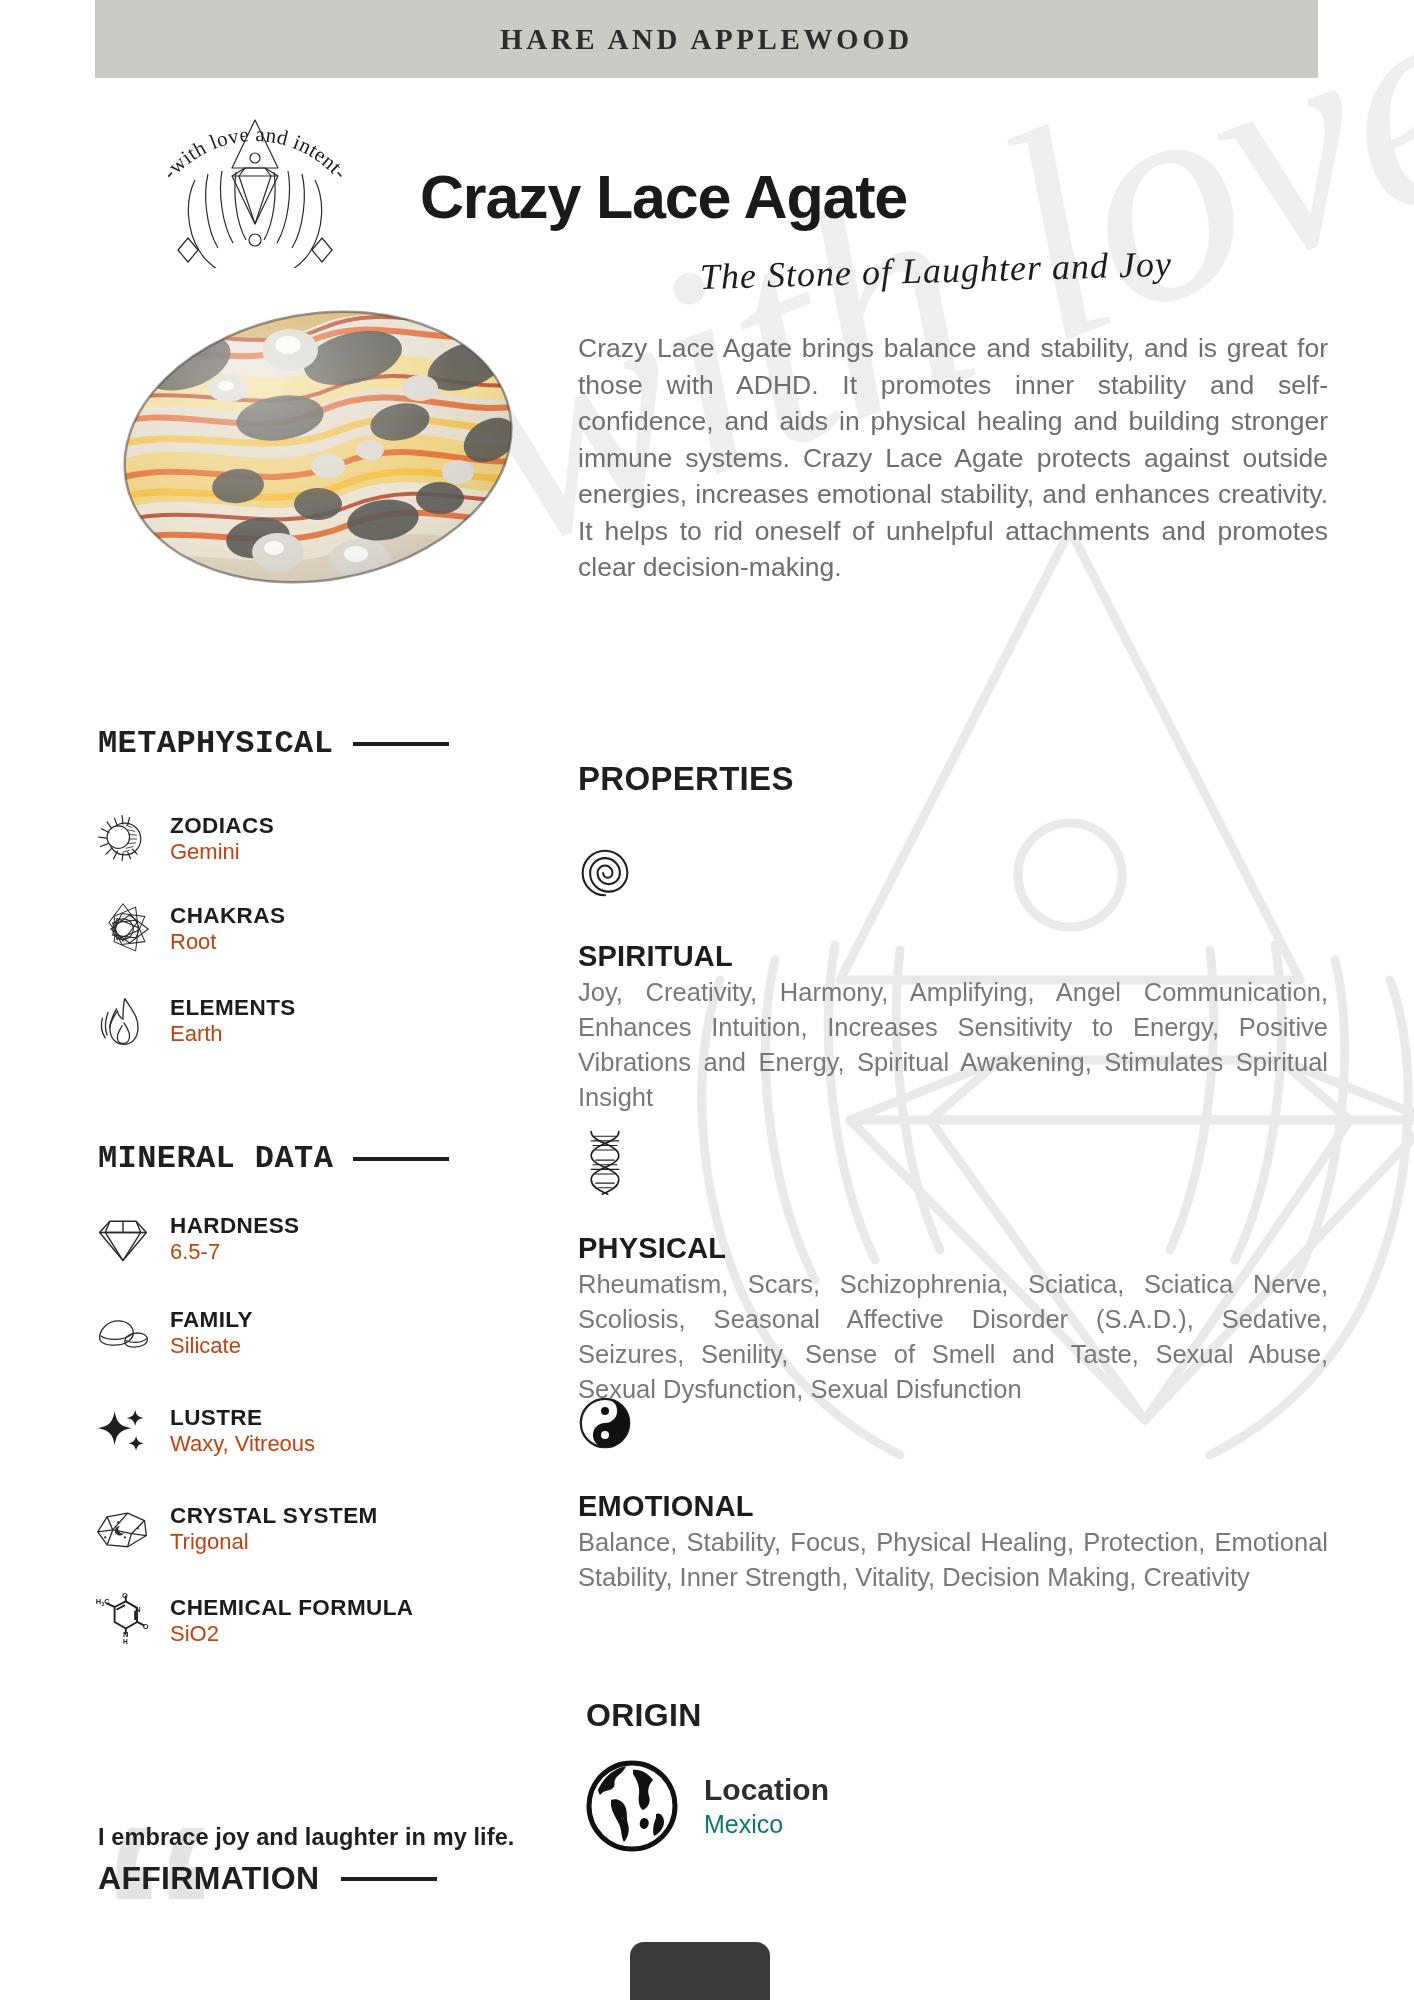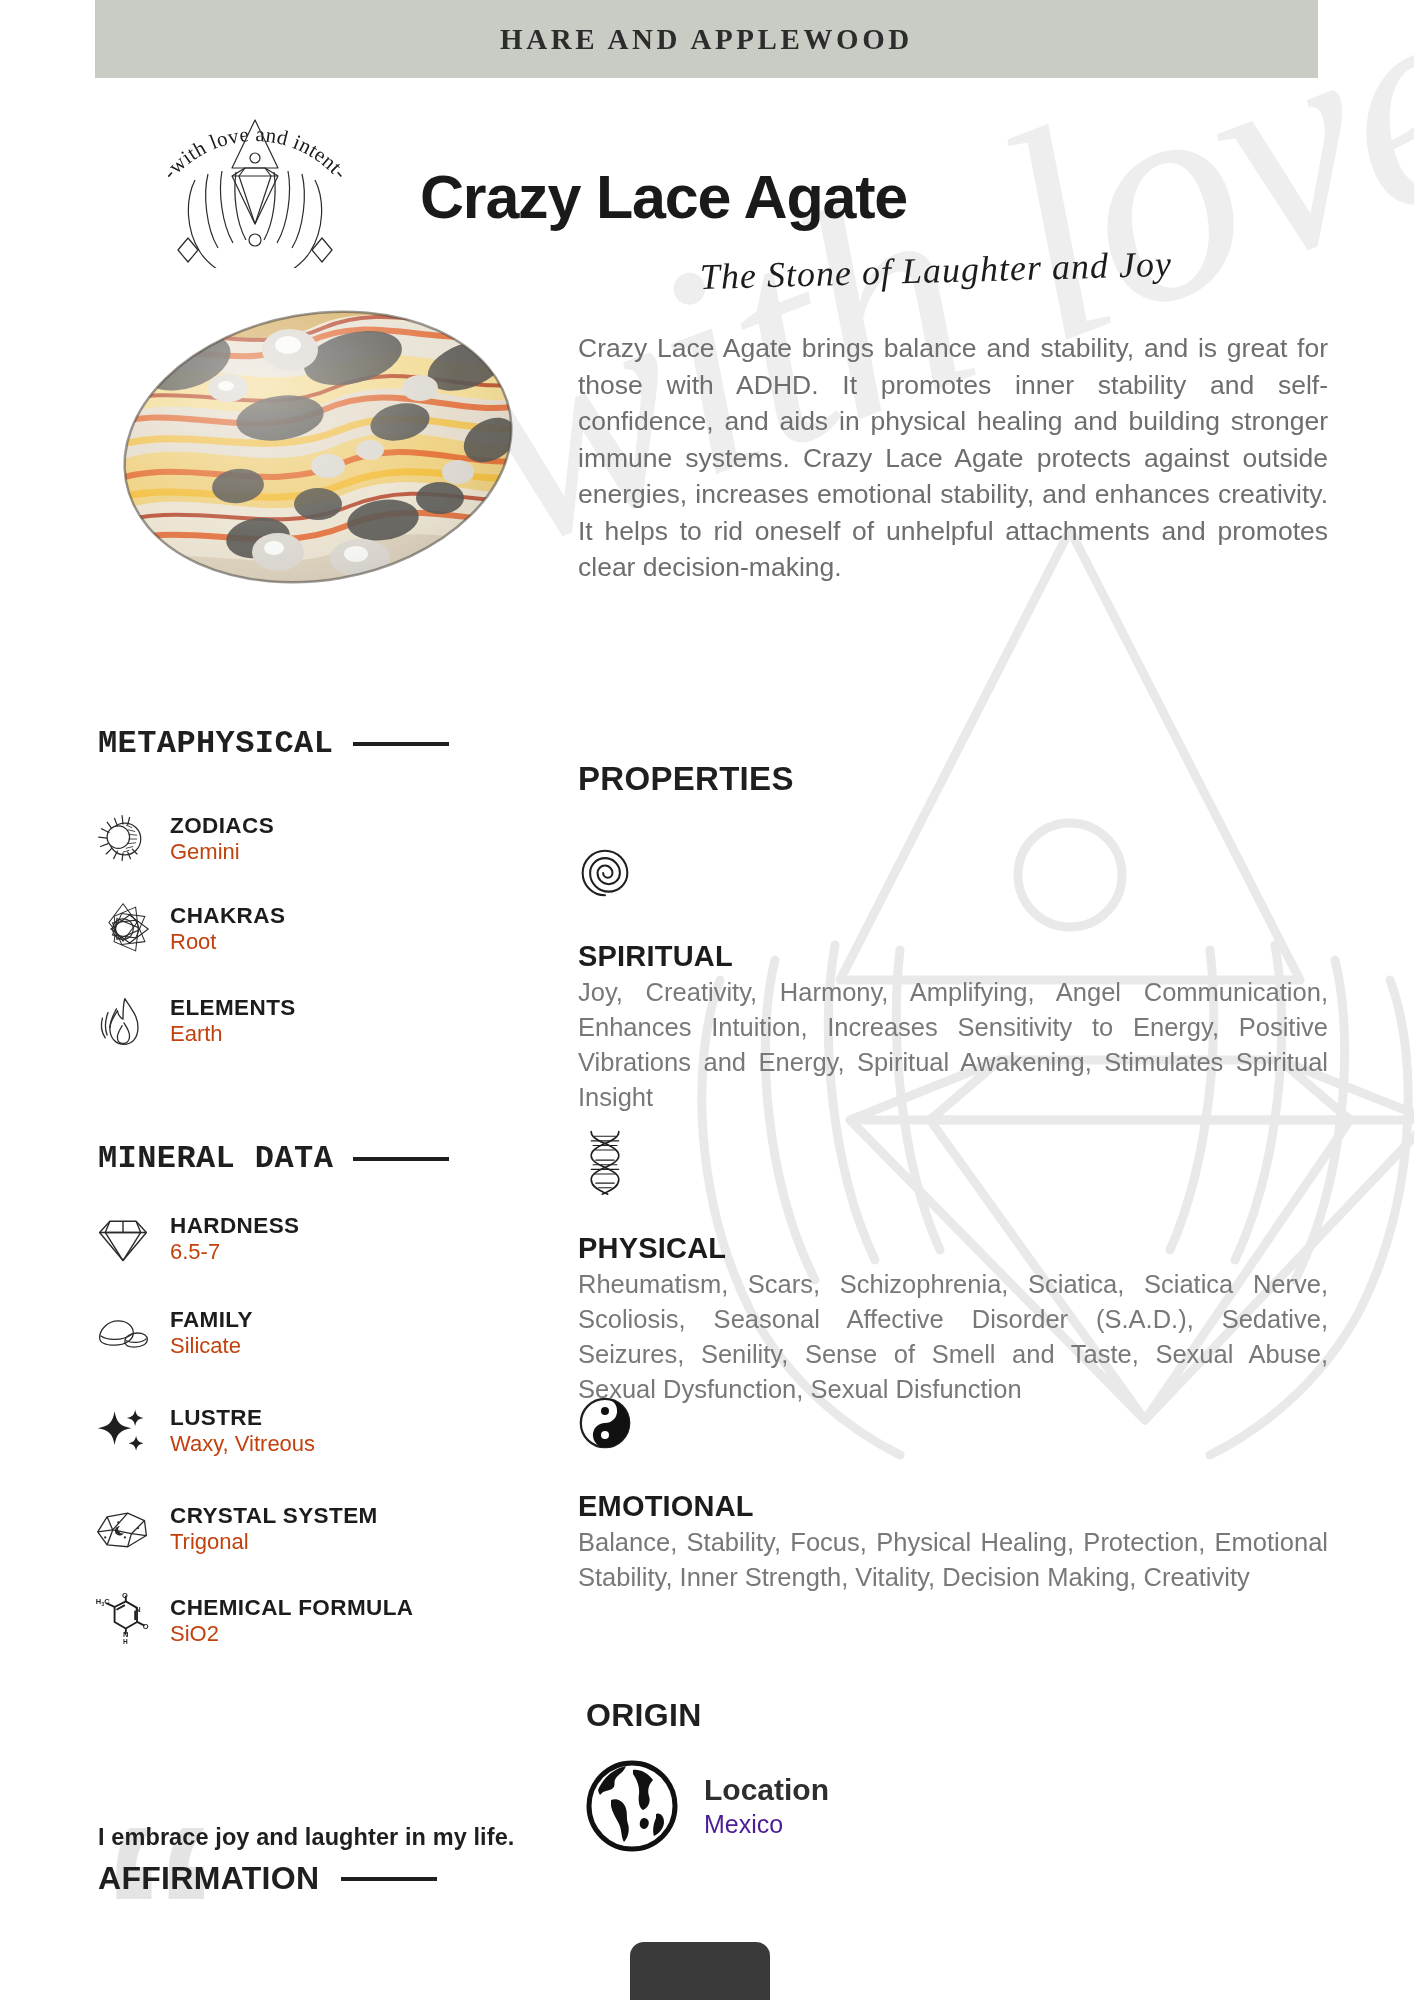--- a/index.html
+++ b/index.html
@@ -87,21 +87,21 @@
   .prop .ptext{font-size:25.5px;line-height:35px;color:#787878;text-align:justify;}
 
   
   .origin-head{
     position:absolute;left:586px;top:1697px;
     font-size:32px;font-weight:700;color:#1f1f1f;letter-spacing:.3px;z-index:3;
   }
   .origin-row{position:absolute;left:586px;top:1760px;display:flex;align-items:center;gap:26px;z-index:3;}
   .origin-row .gico{width:92px;height:92px;flex:0 0 92px;}
   .origin-row .olbl{font-size:30px;font-weight:700;color:#2e2e2e;line-height:1.15;}
-  .origin-row .oval{font-size:25px;color:#4c1d95;line-height:1.2;margin-top:1px;}
+  .origin-row .oval{font-size:25px;color:#0f766e;line-height:1.2;margin-top:1px;}
 
   
   .affirm-head{position:absolute;left:98px;top:1860px;display:flex;align-items:center;gap:22px;z-index:3;}
   .affirm-head h2{margin:0;font-size:32px;font-weight:700;letter-spacing:.3px;color:#1f1f1f;}
   .quote-mark{
     position:absolute;left:98px;top:1790px;
     font-family:"Liberation Sans",sans-serif;
     font-size:250px;font-weight:800;color:#e4e4e4;line-height:1;z-index:2;
     letter-spacing:-8px;
   }

